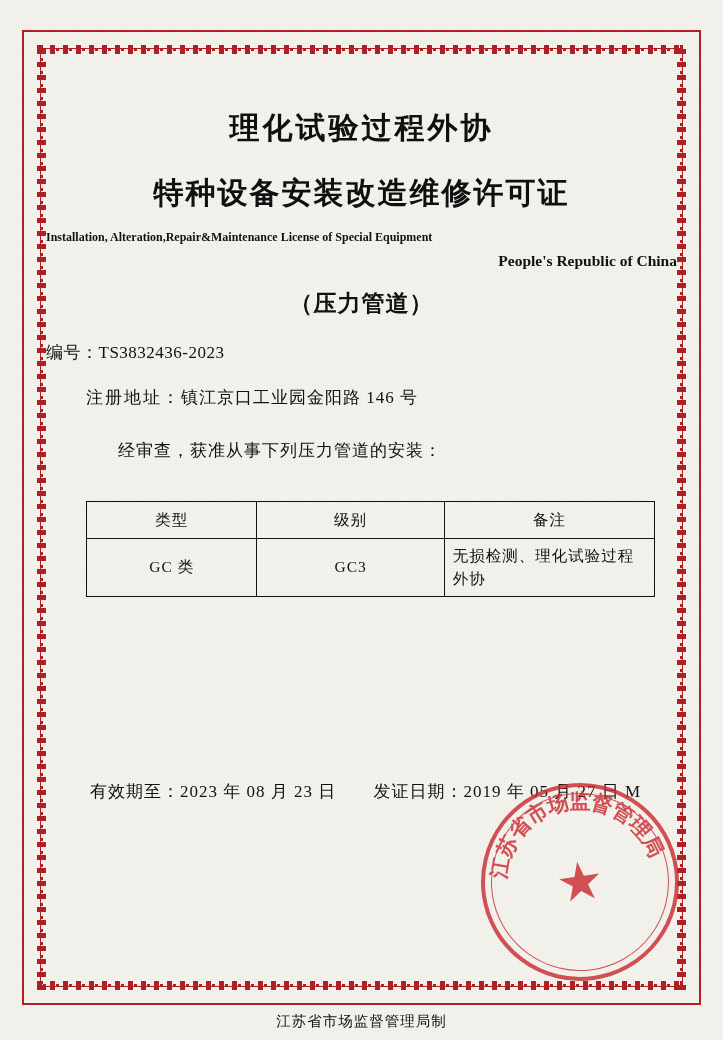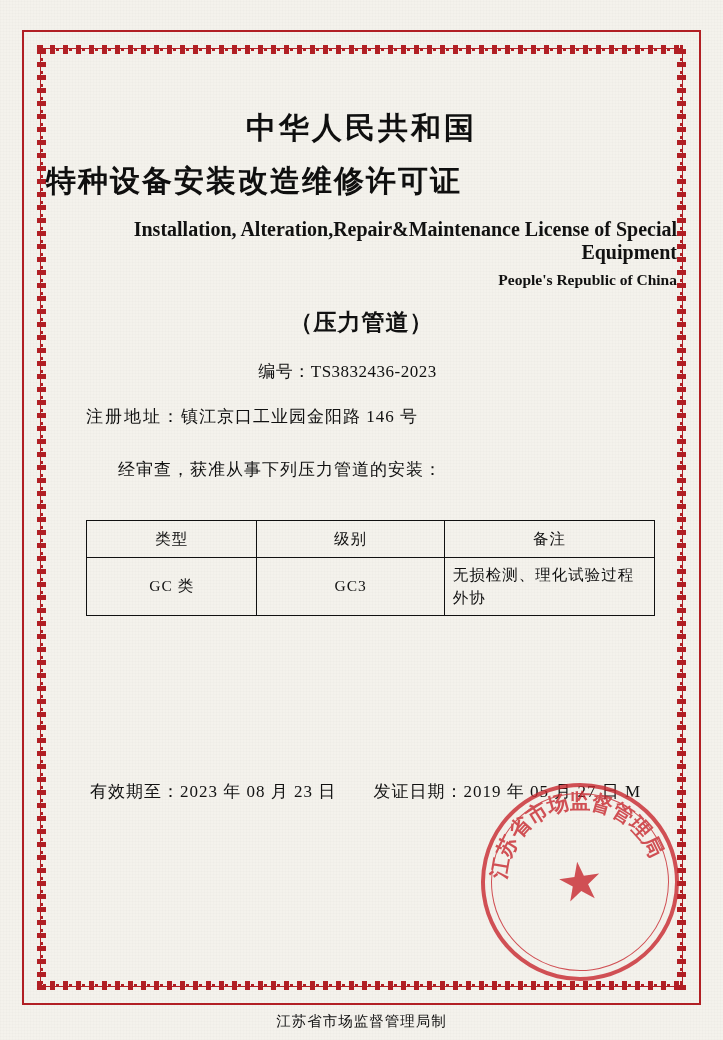--- a/index.html
+++ b/index.html
@@ -87,30 +87,31 @@
   .title-cn1 {
     text-align: center;
     font-size: 30px;
     font-weight: bold;
     letter-spacing: 3px;
     color: #0f0f0f;
     margin-top: 52px;
     font-family: "DejaVu Serif", "Liberation Serif", serif;
   }
   .title-cn2 {
+    text-align: center;
     font-size: 30px;
     font-weight: bold;
     letter-spacing: 2px;
     color: #0f0f0f;
-    margin-top: 12px;
+    margin-top: 24px;
     font-family: "DejaVu Serif", "Liberation Serif", serif;
   }
   .title-en1 {
-    text-align: right;
-    font-size: 20px;
+    text-align: left;
+    font-size: 12px;
     font-weight: bold;
     margin-top: 16px;
     font-family: "Liberation Serif", serif;
   }
   .title-en2 {
     text-align: right;
     font-size: 15.5px;
     font-weight: bold;
     margin-top: 7px;
     font-family: "Liberation Serif", serif;
@@ -118,21 +119,21 @@
   .title-sub {
     text-align: center;
     font-size: 23px;
     font-weight: bold;
     margin-top: 18px;
     letter-spacing: 1px;
     font-family: "DejaVu Serif", "Liberation Serif", serif;
   }
 
   .cert-no {
-    text-align: center;
+    text-align: left;
     font-size: 17px;
     margin-top: 22px;
     padding-right: 28px;
     letter-spacing: 0.5px;
   }
 
   .field-row {
     font-size: 17px;
     margin-top: 22px;
     padding-left: 40px;
@@ -284,21 +285,21 @@
 
 <div class="page">
 
   <div class="frame-outer"></div>
   <div class="frame-pattern"></div>
   <div class="frame-pattern2"></div>
   <div class="frame-inner"></div>
 
   <div class="content">
 
-    <div class="title-cn1">中华人民共和国</div>
+    <div class="title-cn1">理化试验过程外协</div>
     <div class="title-cn2">特种设备安装改造维修许可证</div>
     <div class="title-en1">Installation, Alteration,Repair&amp;Maintenance License of Special Equipment</div>
     <div class="title-en2">People's Republic of China</div>
     <div class="title-sub">（压力管道）</div>
 
     <div class="cert-no">编号：TS3832436-2023</div>
 
     <div class="field-row">
       <span class="label">注册地址：</span><span class="value">镇江京口工业园金阳路 146 号</span>
     </div>

